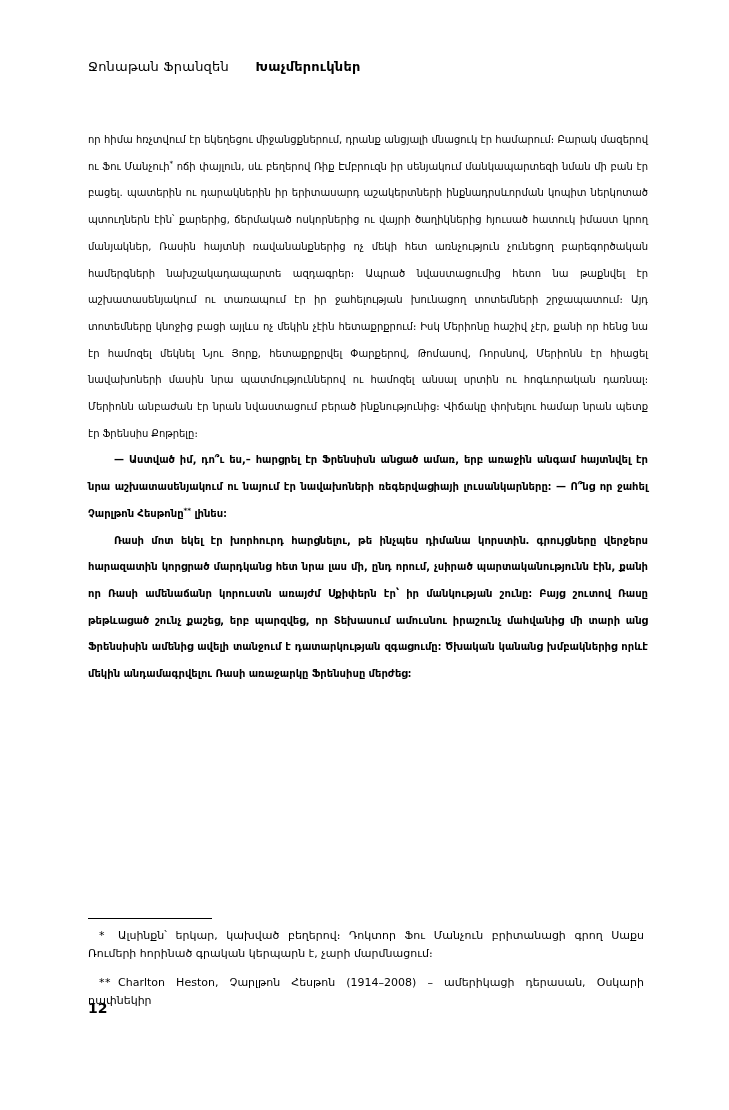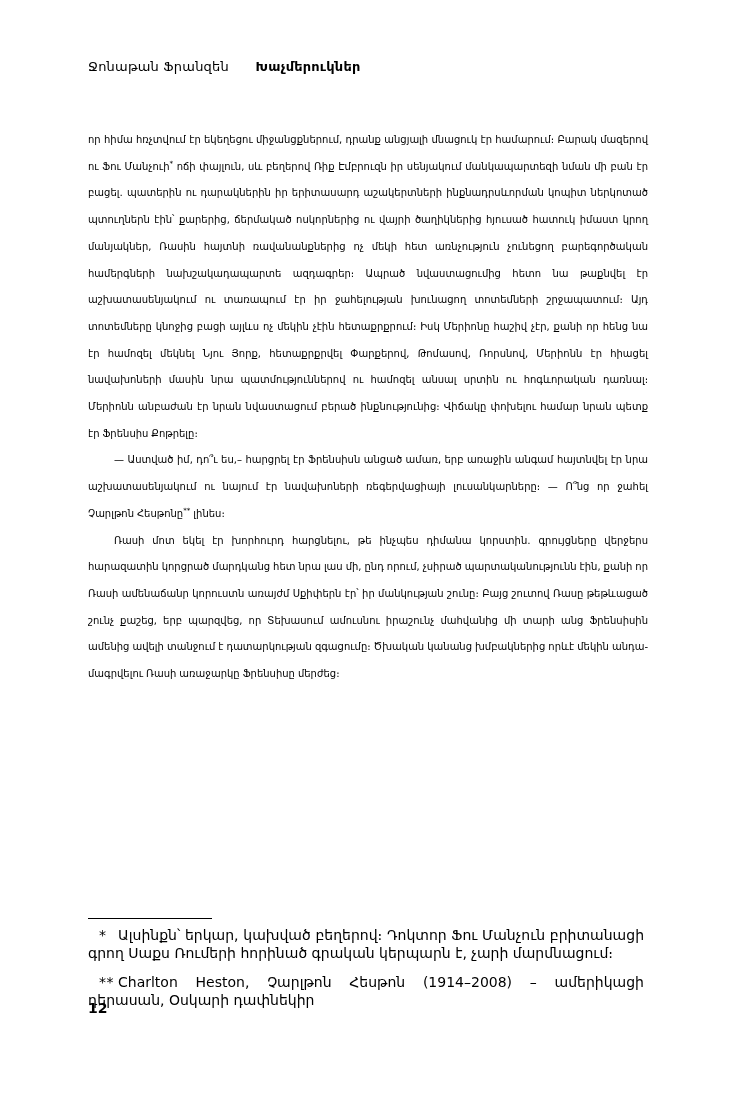--- a/index.html
+++ b/index.html
@@ -53,39 +53,40 @@
     font-size: 10px;
     line-height: 26.7px;
     text-align: justify;
     text-justify: inter-character;
     hyphens: manual;
     -webkit-hyphens: manual;
     word-spacing: -0.2px;
   }
   p.para.indent {
     text-indent: 26px;
+    font-weight: bold;
   }
   p.para:last-child {
     text-align-last: left;
   }
   .footnotes {
     position: absolute;
     left: 88px;
     top: 918px;
     width: 560px;
   }
   .fn-rule {
     width: 124px;
     height: 0;
     border-top: 1.3px solid #000;
     margin: 0 0 8px 0;
   }
   p.footnote {
     margin: 0 4px 12px 0;
-    font-size: 14px;
+    font-size: 11px;
     line-height: 17.5px;
     text-align: justify;
     text-align-last: left;
   }
   p.footnote:last-child {
     margin-bottom: 0;
   }
   .fn-marker {
     display: inline-block;
     width: 30px;

